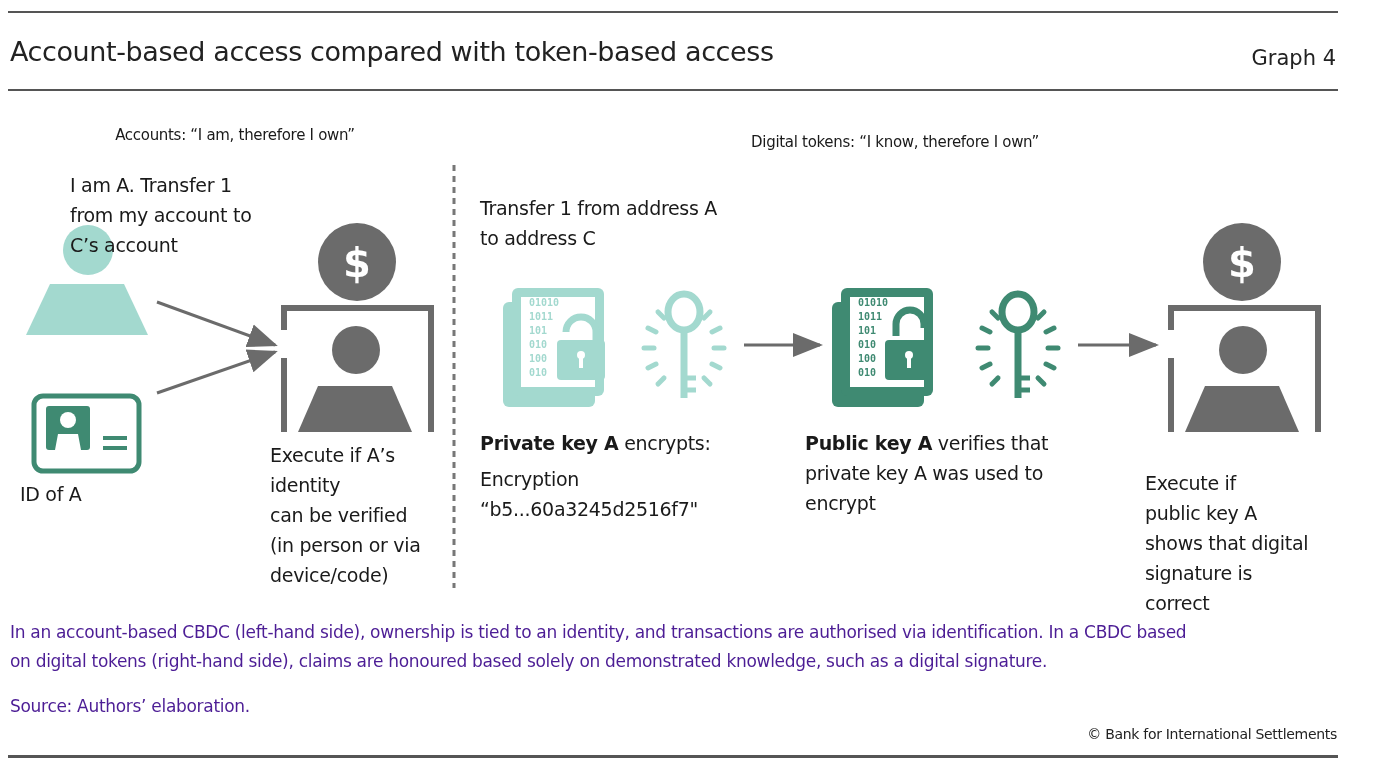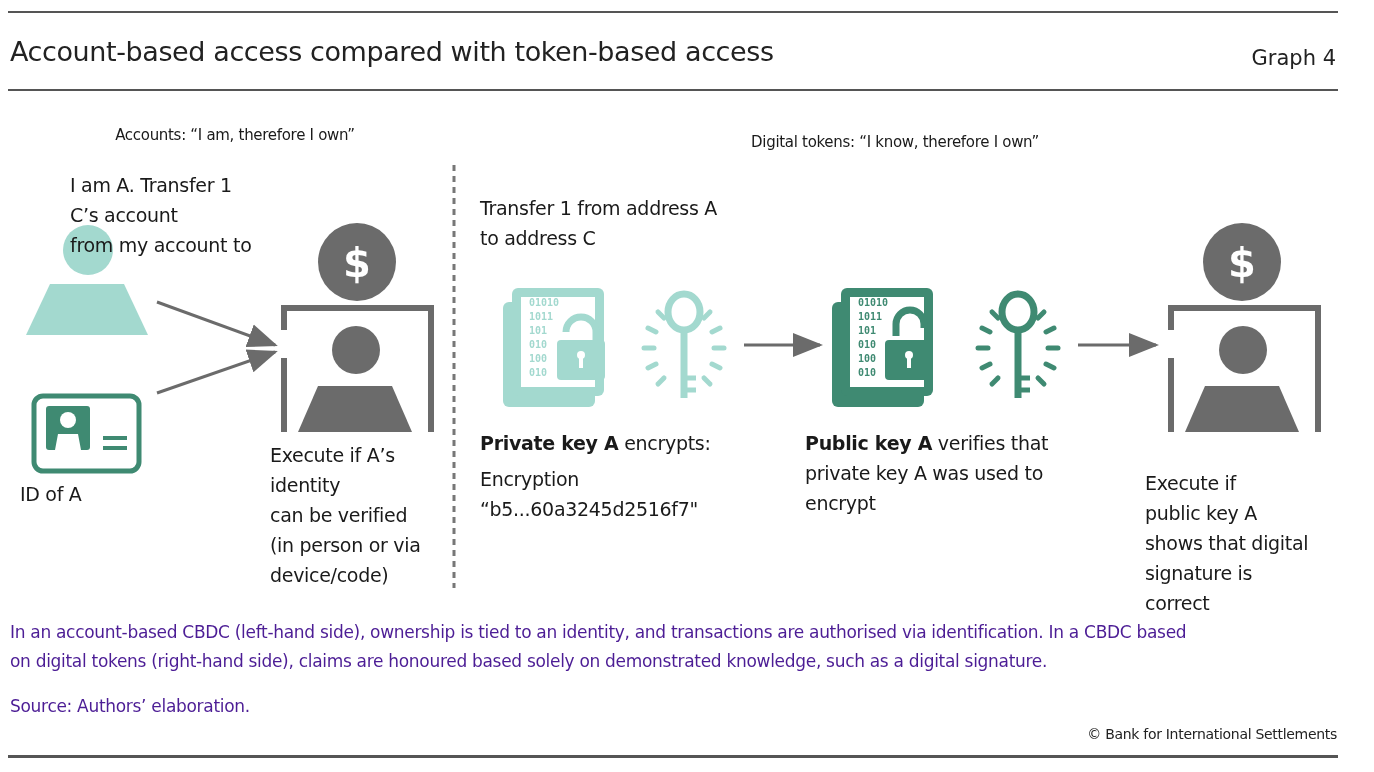--- a/index.html
+++ b/index.html
@@ -147,22 +147,22 @@
     <path d="M1171,330 L1171,308 L1318,308 L1318,432" fill="none" stroke="#6b6b6b" stroke-width="6"></path>
     <line x1="1171" y1="358" x2="1171" y2="432" stroke="#6b6b6b" stroke-width="6"></line>
     <circle cx="1243" cy="350" r="24" fill="#6b6b6b"></circle>
     <path d="M1205,386 L1279,386 L1299,432 L1185,432 Z" fill="#6b6b6b"></path>
   </g>
   <text x="1242" y="277" font-family="DejaVu Sans, sans-serif" font-size="40" font-weight="bold" fill="#fff" text-anchor="middle">$</text>
 </svg>
 
 <div class="abs lbl" style="left:70px;width:250px;top:170px;">
   <div>I am A. Transfer 1</div>
+  <div>from my account to</div>
   <div>C’s account</div>
-  <div>from my account to</div>
 </div>
 <div class="abs lbl" style="left:20px;width:130px;top:479px;">ID of A</div>
 <div class="abs lbl" style="left:270px;width:180px;top:440px;">
   <div>Execute if A’s</div>
   <div>identity</div>
   <div>can be verified</div>
   <div>(in person or via</div>
   <div>device/code)</div>
 </div>
 

